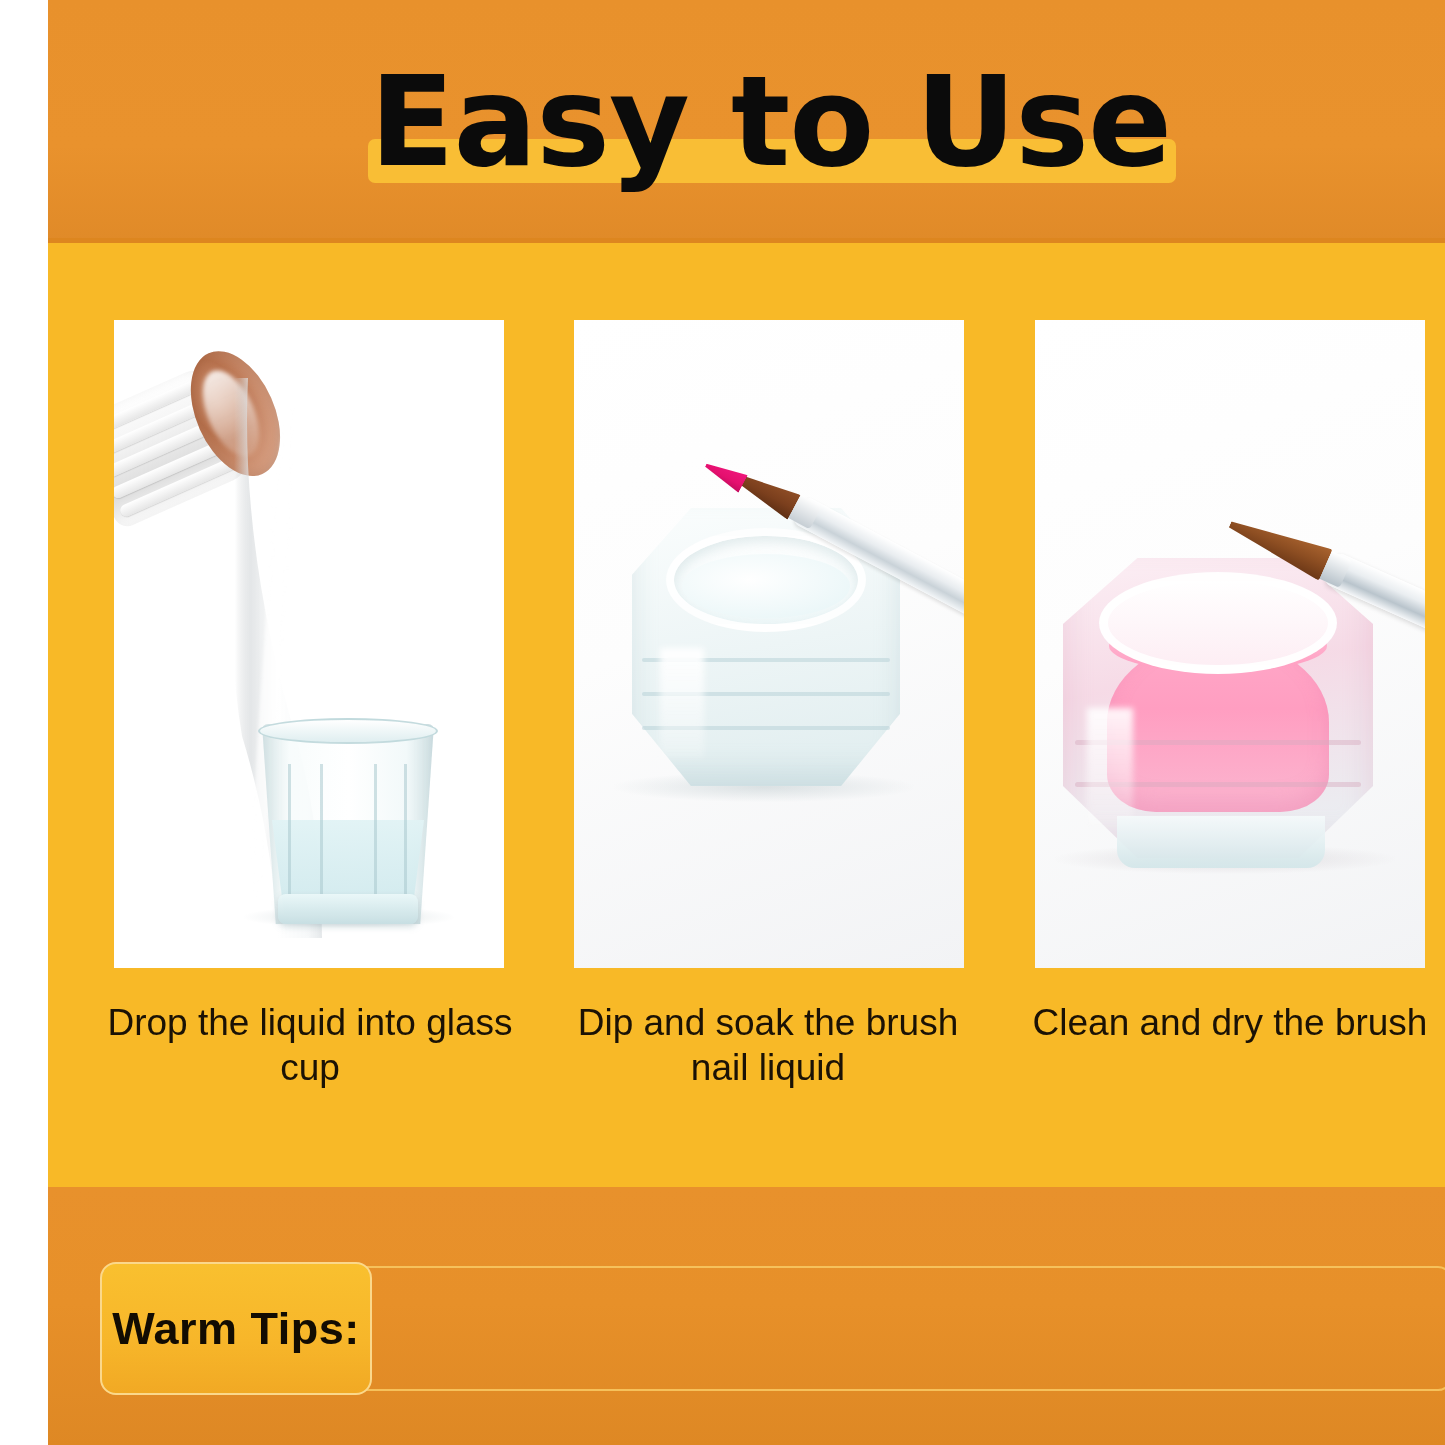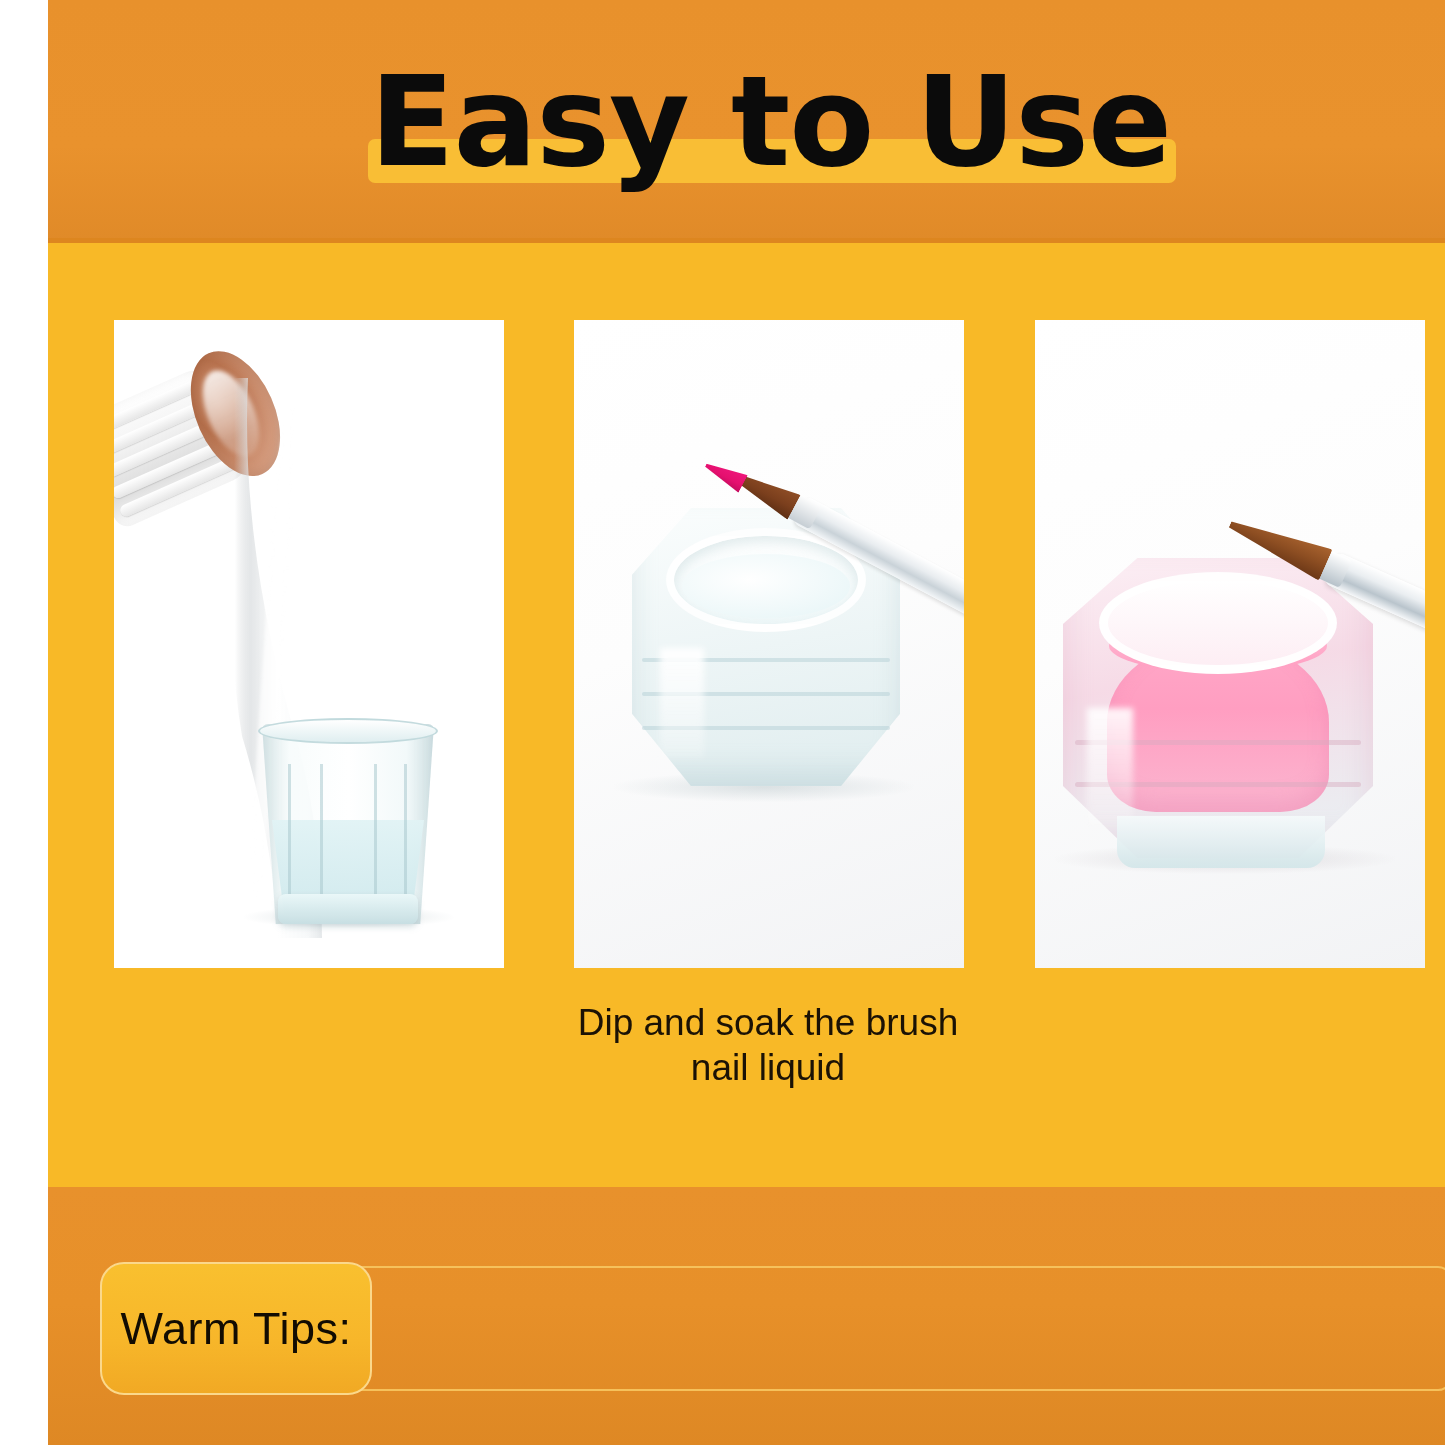--- a/index.html
+++ b/index.html
@@ -432,27 +432,27 @@
     border: 2px solid #F6C15B;
     border-radius: 14px;
     box-sizing: border-box;
   }
   .tips-label {
     position: absolute;
     left: 52px; top: 1262px;
     width: 272px; height: 133px;
     background: linear-gradient(180deg,#F9C02F 0%,#F7B62A 60%,#F1A924 100%);
     border: 2px solid #FBD88B;
-    border-radius: 24px;
+    border-radius: 16px;
     box-sizing: border-box;
     display: flex;
     align-items: center;
     justify-content: center;
     font-size: 45px;
-    font-weight: 400;
+    font-weight: 700;
     color: #120c02;
     font-family: "Liberation Sans", sans-serif;
     letter-spacing: .5px;
   }
   .tips-text {
     position: absolute;
     left: 372px; top: 1288px;
     width: 1022px;
     font-size: 31px;
     line-height: 41px;
@@ -544,19 +544,21 @@
         <div class="brush3">
           <div class="handle"></div>
           <div class="ferrule"></div>
           <div class="bristle"></div>
         </div>
       </div>
     </div>
 
   </div>
 
+  <div class="caption c1">Drop the liquid into glass cup</div>
   <div class="caption c2">Dip and soak the brush nail liquid</div>
+  <div class="caption c3">Clean and dry the brush</div>
 
   <div class="tips-band"></div>
   <div class="tips-frame"></div>
   <div class="tips-label">Warm Tips:</div>
 
 </div>
 
 </body></html>

